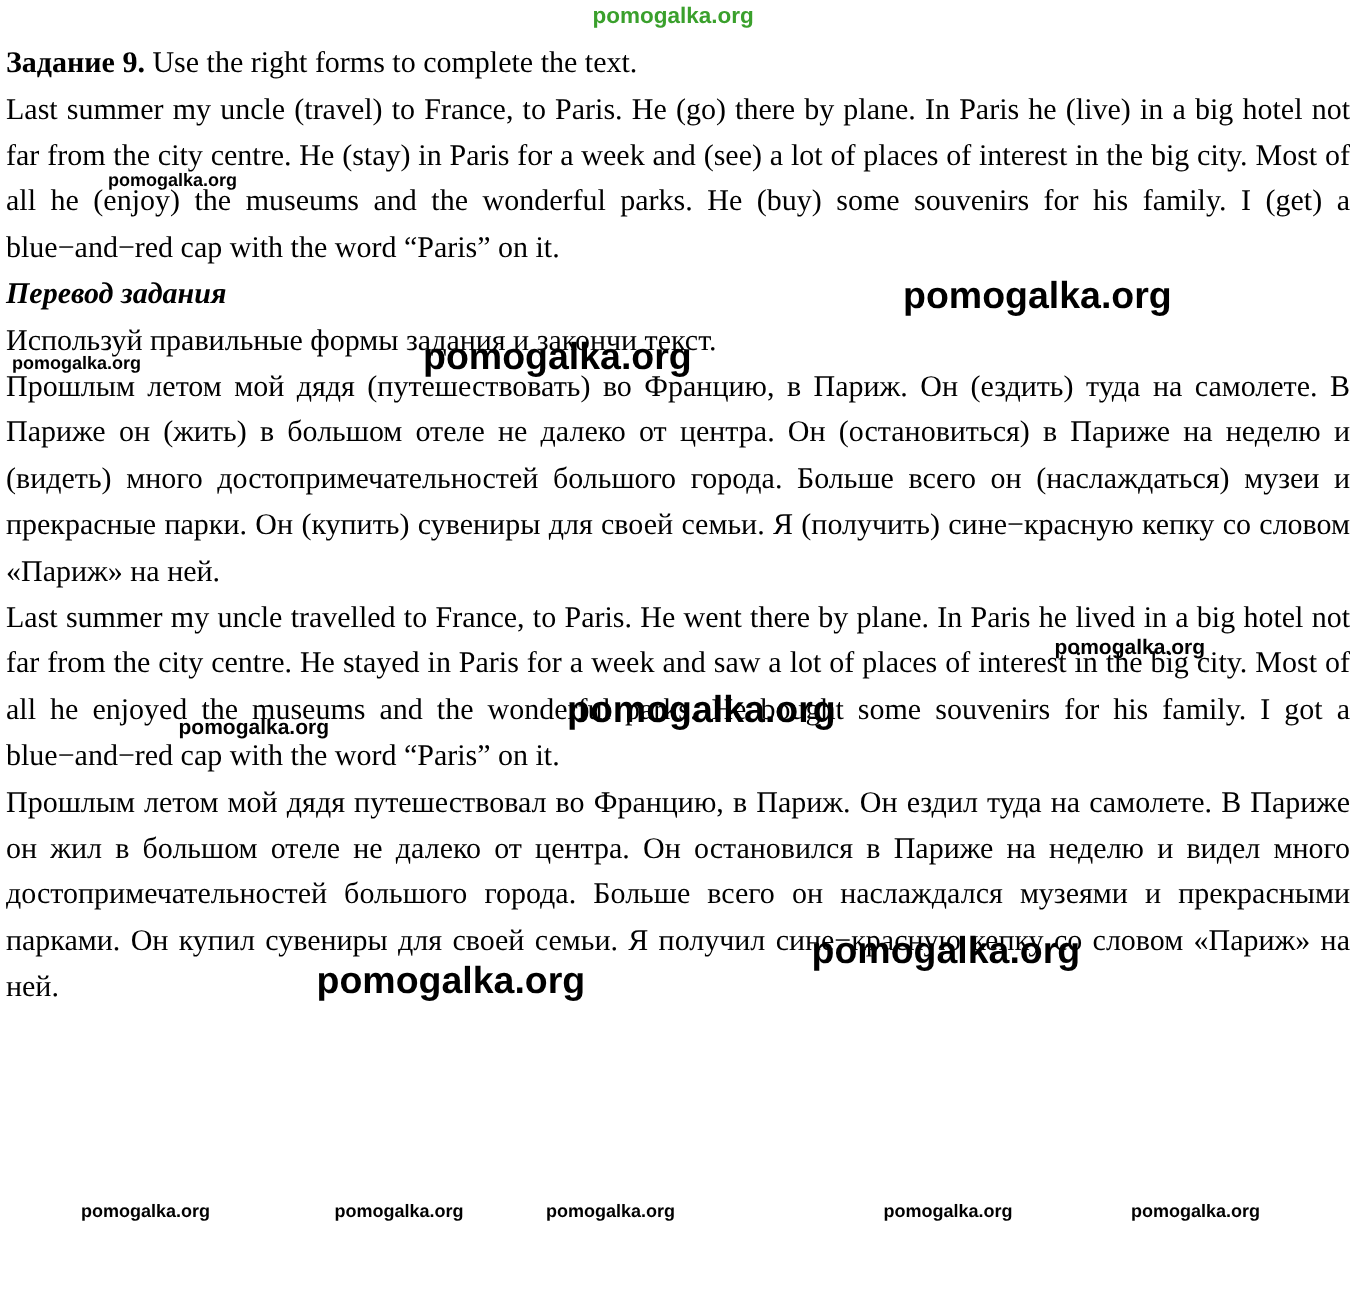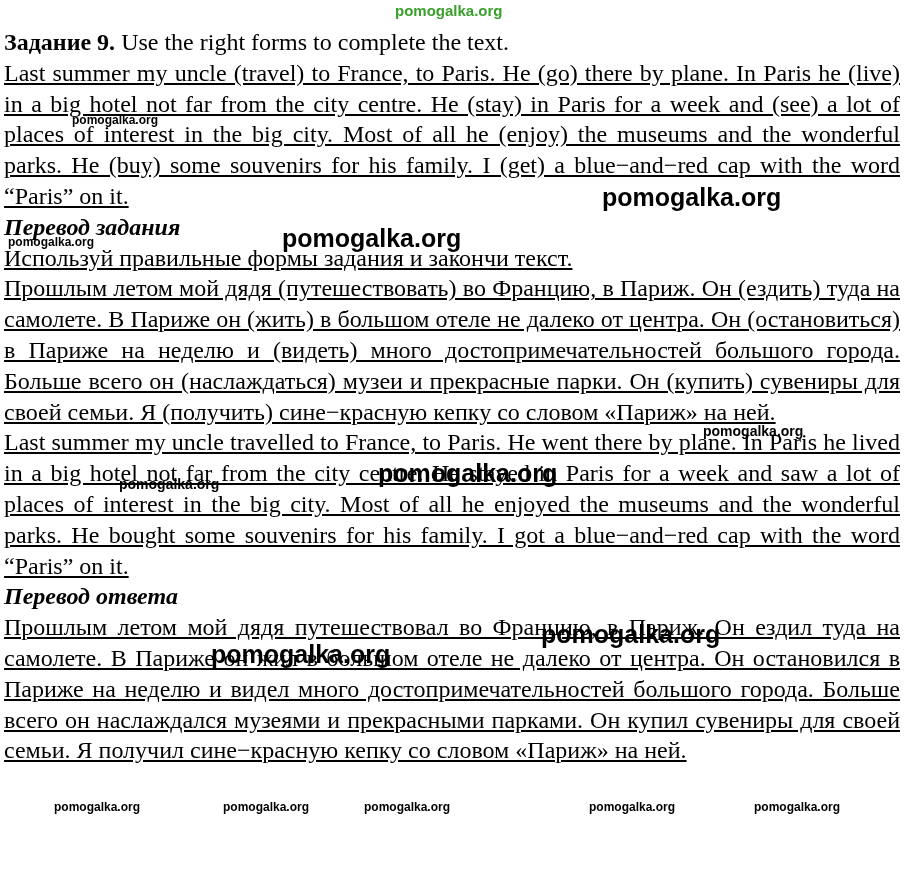--- a/index.html
+++ b/index.html
@@ -10,24 +10,24 @@
     color: #000000;
     overflow: hidden;
   }
   .page {
     position: relative;
     width: 908px; height: 873px;
     padding: 27px 8px 0 4px;
     overflow: hidden;
   }
   .line, .body, .sec {
-    font-size: 24px;
+    font-size: 20px;
     line-height: 30.8px;
   }
-  .body { text-align: justify; text-decoration: underline; }
+  .body { text-align: justify; }
   .task-label { font-weight: bold; }
   .sec { font-style: italic; font-weight: bold; }
   
   .wm {
     position: absolute;
     font-family: "Liberation Sans", sans-serif;
     font-weight: bold;
     white-space: nowrap;
     color: #000000;
   }
@@ -78,16 +78,15 @@
   </p>
 
   <p class="body">Last summer my uncle (travel) to France, to Paris. He (go) there by plane. In Paris he (live) in a big hotel not far from the city centre. He (stay) in Paris for a week and (see) a lot of places of interest in the big city. Most of all he (enjoy) the museums and the wonderful parks. He (buy) some souvenirs for his family. I (get) a blue−and−red cap with the word “Paris” on it.</p>
 
   <h2 class="sec">Перевод задания</h2>
   <p class="body">Используй правильные формы задания и закончи текст.</p>
   <p class="body">Прошлым летом мой дядя (путешествовать) во Францию, в Париж. Он (ездить) туда на самолете. В Париже он (жить) в большом отеле не далеко от центра. Он (остановиться) в Париже на неделю и (видеть) много достопримечательностей большого города. Больше всего он (наслаждаться) музеи и прекрасные парки. Он (купить) сувениры для своей семьи. Я (получить) сине−красную кепку со словом «Париж» на ней.</p>
 
   <p class="body">Last summer my uncle travelled to France, to Paris. He went there by plane. In Paris he lived in a big hotel not far from the city centre. He stayed in Paris for a week and saw a lot of places of interest in the big city. Most of all he enjoyed the museums and the wonderful parks. He bought some souvenirs for his family. I got a blue−and−red cap with the word “Paris” on it.</p>
 
-  <h2 class="sec">Перевод ответа</h2>
   <p class="body">Прошлым летом мой дядя путешествовал во Францию, в Париж. Он ездил туда на самолете. В Париже он жил в большом отеле не далеко от центра. Он остановился в Париже на неделю и видел много достопримечательностей большого города. Больше всего он наслаждался музеями и прекрасными парками. Он купил сувениры для своей семьи. Я получил сине−красную кепку со словом «Париж» на ней.</p>
 
 </div>
 
 </body></html>

